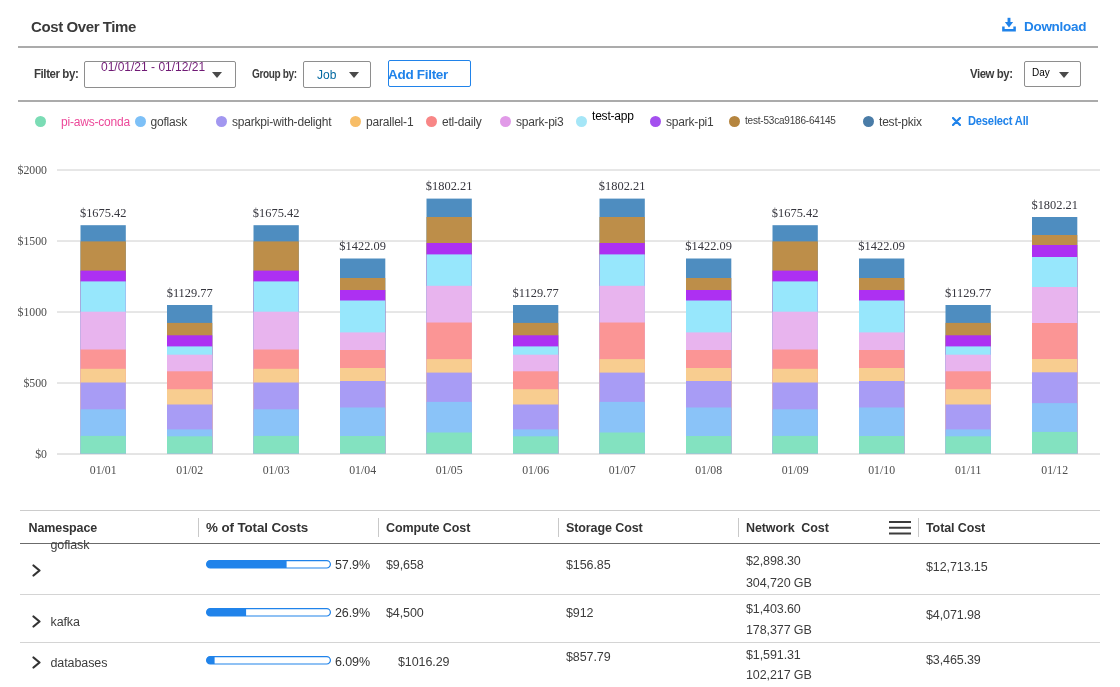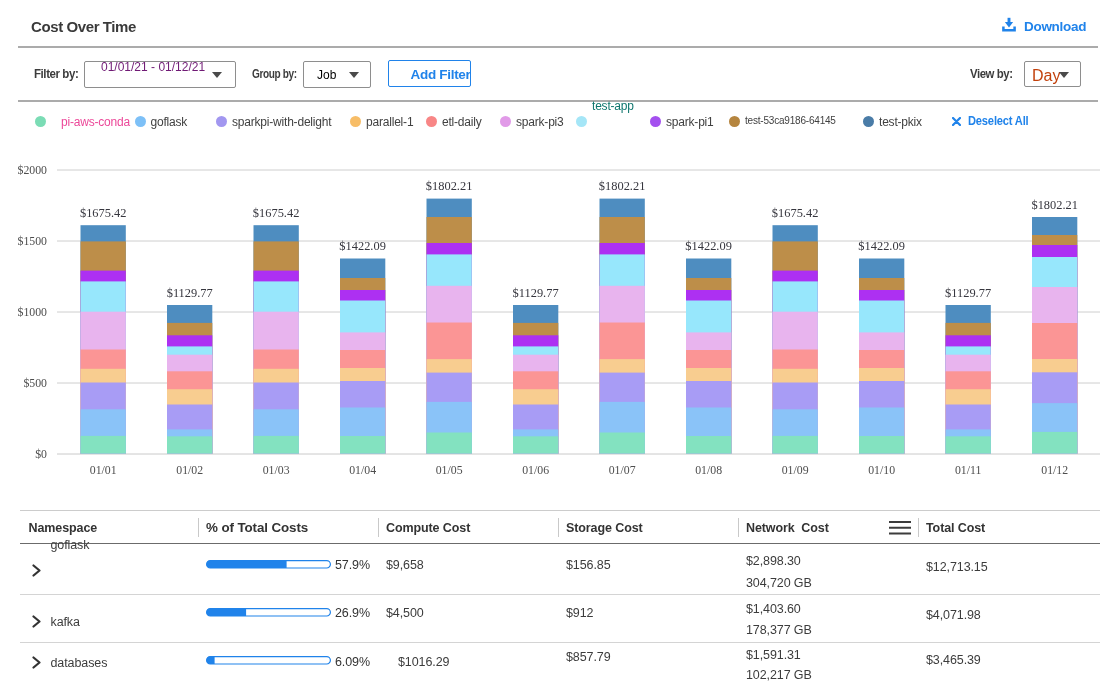--- a/index.html
+++ b/index.html
@@ -22,48 +22,48 @@
 <div class="abs" style="left:18px;top:45.8px;width:1080px;height:1.9px;background:#ababab"></div>
 
 <div class="blab" style="left:34px;top:67px;transform:scaleX(0.96);transform-origin:left center">Filter by:</div>
 <div class="abs" style="left:84px;top:60.5px;width:152px;height:27.5px;border:1px solid #8e8e8e;border-radius:2px;background:#fff"></div>
 <div class="abs" style="left:101px;top:60px;font-size:12px;color:#701a75">01/01/21 - 01/12/21</div>
 <svg style="position:absolute;left:211px;top:71px" width="12" height="8" viewBox="0 0 12 8">
     <path d="M1 1 L11 1 L6 7 Z" fill="#4a4a4a"></path>
   </svg>
 <div class="blab" style="left:252px;top:67px;transform:scaleX(0.84);transform-origin:left center">Group by:</div>
 <div class="abs" style="left:303px;top:60.5px;width:68px;height:27.5px;border:1px solid #8e8e8e;border-radius:2px;background:#fff"></div>
-<div class="abs" style="left:317px;top:68px;font-size:12px;color:#000000">Job</div>
+<div class="abs" style="left:317px;top:68px;font-size:12px;color:#0369a1">Job</div>
 <svg style="position:absolute;left:348px;top:71px" width="12" height="8" viewBox="0 0 12 8">
     <path d="M1 1 L11 1 L6 7 Z" fill="#4a4a4a"></path>
   </svg>
 <div class="abs" style="left:388px;top:60px;width:82.5px;height:27px;border:1.5px solid #2083ea;border-radius:2px;background:#fff"></div>
-<div class="abs" style="left:388px;top:66.5px;width:82.5px;text-align:right;font-size:13.5px;font-weight:bold;color:#2083ea;letter-spacing:-0.3px">Add Filter</div>
+<div class="abs" style="left:388px;top:66.5px;width:82.5px;text-align:left;font-size:13.5px;font-weight:bold;color:#2083ea;letter-spacing:-0.3px">Add Filter</div>
 <div class="blab" style="left:970px;top:67px;transform:scaleX(0.95);transform-origin:left center">View by:</div>
 <div class="abs" style="left:1024px;top:60.5px;width:57px;height:26px;border:1px solid #8e8e8e;border-radius:2px;background:#fff"></div>
-<div class="abs" style="left:1032px;top:67px;font-size:16px;color:#c2410c">Day</div>
+<div class="abs" style="left:1032px;top:67px;font-size:10px;color:#000000">Day</div>
 <svg style="position:absolute;left:1058px;top:70.5px" width="12" height="8" viewBox="0 0 12 8">
     <path d="M1 1 L11 1 L6 7 Z" fill="#4a4a4a"></path>
   </svg>
 <div class="abs" style="left:18px;top:99.8px;width:1080px;height:1.9px;background:#ababab"></div>
 
 <div style="position:absolute;left:35px;top:116px;width:11px;height:11px;border-radius:50%;background:#7bdcb5"></div>
 <div style="position:absolute;left:61px;top:114.5px;font-size:12px;color:#ec4899;white-space:nowrap;letter-spacing:-0.2px">pi-aws-conda</div>
 <div style="position:absolute;left:134.5px;top:116px;width:11px;height:11px;border-radius:50%;background:#7dc0f7"></div>
 <div style="position:absolute;left:150.5px;top:114.5px;font-size:12px;color:#414141;white-space:nowrap;letter-spacing:-0.2px">goflask</div>
 <div style="position:absolute;left:216px;top:116px;width:11px;height:11px;border-radius:50%;background:#a297f0"></div>
 <div style="position:absolute;left:232px;top:114.5px;font-size:12px;color:#414141;white-space:nowrap;letter-spacing:-0.2px">sparkpi-with-delight</div>
 <div style="position:absolute;left:350px;top:116px;width:11px;height:11px;border-radius:50%;background:#f7bd67"></div>
 <div style="position:absolute;left:366px;top:114.5px;font-size:12px;color:#414141;white-space:nowrap;letter-spacing:-0.2px">parallel-1</div>
 <div style="position:absolute;left:426px;top:116px;width:11px;height:11px;border-radius:50%;background:#f88686"></div>
 <div style="position:absolute;left:442px;top:114.5px;font-size:12px;color:#414141;white-space:nowrap;letter-spacing:-0.2px">etl-daily</div>
 <div style="position:absolute;left:500px;top:116px;width:11px;height:11px;border-radius:50%;background:#e19ae8"></div>
 <div style="position:absolute;left:516px;top:114.5px;font-size:12px;color:#414141;white-space:nowrap;letter-spacing:-0.2px">spark-pi3</div>
 <div style="position:absolute;left:576px;top:116px;width:11px;height:11px;border-radius:50%;background:#a5e6f7"></div>
-<div style="position:absolute;left:592px;top:99px;font-size:12px;color:#0f766e;white-space:nowrap;letter-spacing:-0.2px">test-app</div>
+<div style="position:absolute;left:592px;top:109px;font-size:12px;color:#000000;white-space:nowrap;letter-spacing:-0.2px">test-app</div>
 <div style="position:absolute;left:650px;top:116px;width:11px;height:11px;border-radius:50%;background:#a450ef"></div>
 <div style="position:absolute;left:666px;top:114.5px;font-size:12px;color:#414141;white-space:nowrap;letter-spacing:-0.2px">spark-pi1</div>
 <div style="position:absolute;left:729px;top:116px;width:11px;height:11px;border-radius:50%;background:#b5853f"></div>
 <div style="position:absolute;left:745px;top:114.5px;font-size:10px;color:#414141;white-space:nowrap;letter-spacing:-0.2px">test-53ca9186-64145</div>
 <div style="position:absolute;left:863px;top:116px;width:11px;height:11px;border-radius:50%;background:#4a7ca7"></div>
 <div style="position:absolute;left:879px;top:114.5px;font-size:12px;color:#414141;white-space:nowrap;letter-spacing:-0.2px">test-pkix</div>
 <svg style="position:absolute;left:952px;top:117px" width="9" height="9" viewBox="0 0 9 9">
     <path d="M1 1 L8 8 M8 1 L1 8" stroke="#2083ea" stroke-width="2.2" stroke-linecap="round"></path>
   </svg>
 <div style="position:absolute;left:968px;top:114px;font-size:12.5px;font-weight:bold;color:#2083ea;letter-spacing:-0.2px;transform:scaleX(0.89);transform-origin:left center">Deselect All</div>

